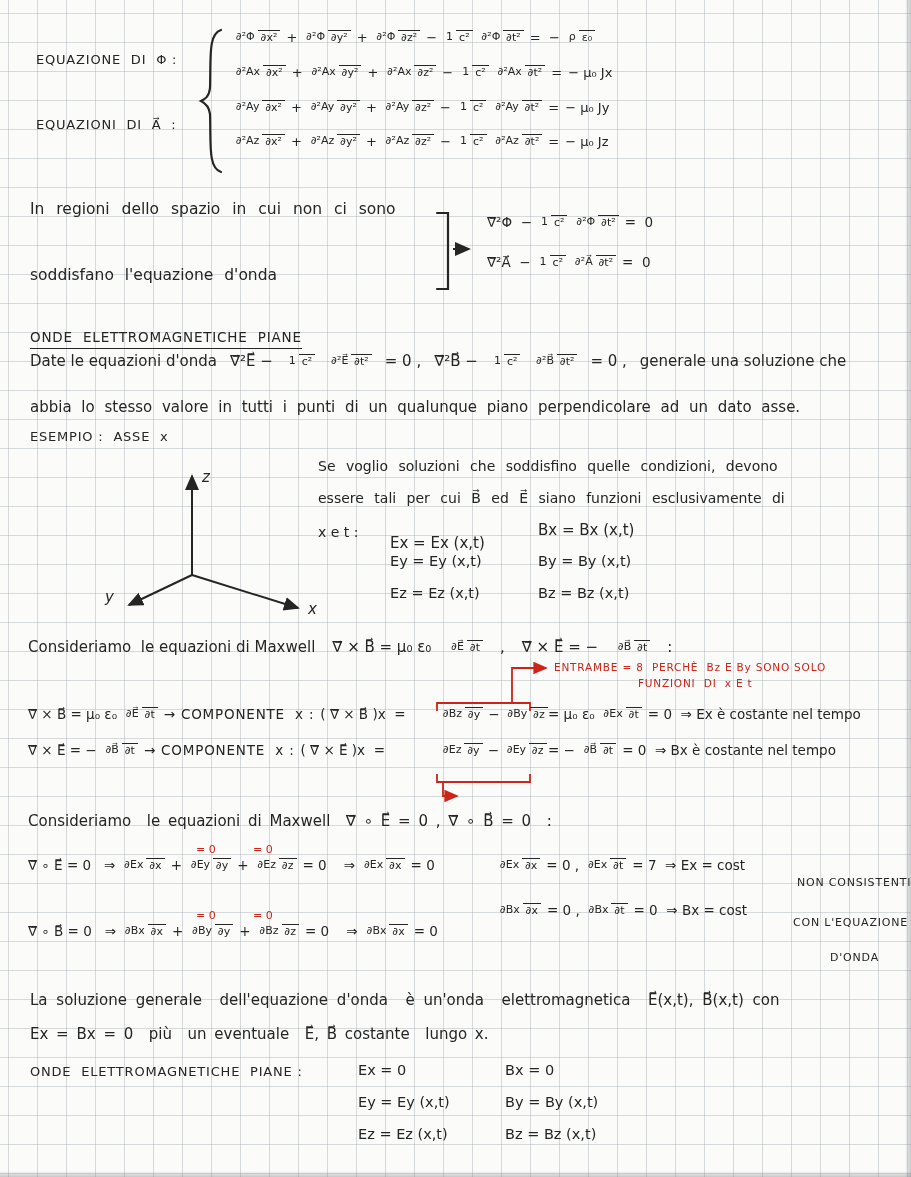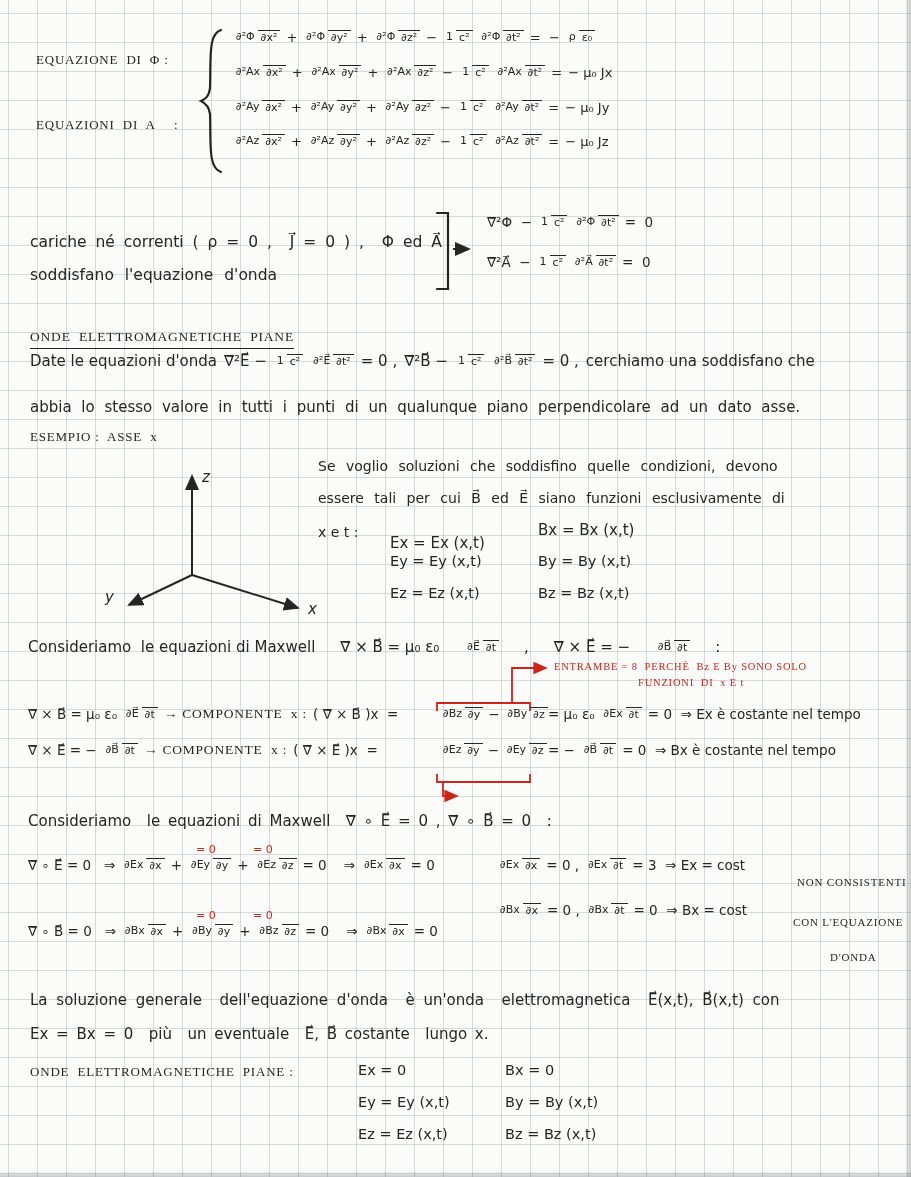--- a/index.html
+++ b/index.html
@@ -15,21 +15,21 @@
     background:linear-gradient(to right,rgba(0,0,0,0),rgba(110,115,120,.38));}
   .edge-b{position:absolute;bottom:0;left:0;width:100%;height:6px;
     background:linear-gradient(to bottom,rgba(0,0,0,0),rgba(110,115,120,.38));}
   .line{position:absolute;display:flex;align-items:center;gap:6px;white-space:pre;}
   .txt{position:absolute;white-space:pre;}
   .fr{display:inline-flex;align-items:center;
       line-height:1.15;font-size:11px;text-align:center;}
   .fn{padding:0 3px;}
   .fd{border-top:1.4px solid currentColor;padding:1px 3px 0;}
   .red{color:#cc2418;}
-  .caps{letter-spacing:.8px;font-family:Liberation Serif, serif;}
+  .caps{letter-spacing:.8px;}
   svg.overlay{position:absolute;inset:0;}
   svg text{font:italic 15px "DejaVu Sans",sans-serif;fill:#252525;}
 </style>
 </head>
 <body>
 
 <div class="page">
   <div class="grid"></div>
 
   <svg class="overlay" width="911" height="1177" viewBox="0 0 911 1177">
@@ -114,65 +114,65 @@
     <span class="fr"><span class="fn">∂²Az</span><span class="fd">∂y²</span></span>
     <span>+</span>
     <span class="fr"><span class="fn">∂²Az</span><span class="fd">∂z²</span></span>
     <span>−</span>
     <span class="fr"><span class="fn">1</span><span class="fd">c²</span></span>
     <span class="fr"><span class="fn">∂²Az</span><span class="fd">∂t²</span></span>
     <span>=</span>
     <span>− μ₀ Jz</span>
   </div>
 
-  <div class="txt" style="left:30px;top:233px;font-size:15.5px;word-spacing:4px">cariche né correnti ( ρ = 0 ,  J⃗ = 0 ) ,  Φ ed A⃗</div>
+  <div class="txt" style="left:30px;top:200px;font-size:15.5px;word-spacing:7px">In regioni dello spazio in cui non ci sono</div>
   <div class="txt" style="left:30px;top:266px;font-size:15.5px;word-spacing:6px">soddisfano l'equazione d'onda</div>
 
   <div class="line" style="left:487px;top:214px;font-size:13.5px">
     <span>∇⃗²Φ  −</span>
     <span class="fr"><span class="fn">1</span><span class="fd">c²</span></span>
     <span class="fr"><span class="fn">∂²Φ</span><span class="fd">∂t²</span></span>
     <span>=  0</span>
   </div>
   <div class="line" style="left:487px;top:254px;font-size:13.5px">
     <span>∇⃗²A⃗  −</span>
     <span class="fr"><span class="fn">1</span><span class="fd">c²</span></span>
     <span class="fr"><span class="fn">∂²A⃗</span><span class="fd">∂t²</span></span>
     <span>=  0</span>
   </div>
 
   <div class="txt caps" style="left:30px;top:329px;font-size:13.5px;border-bottom:1.6px solid #252525;padding-bottom:3px">ONDE  ELETTROMAGNETICHE  PIANE</div>
 
-  <div class="line" style="left:30px;top:352px;font-size:15px;gap:7px">
+  <div class="line" style="left:30px;top:352px;font-size:15px;gap:13px">
     <span>Date le equazioni d'onda</span>
     <span>∇⃗²E⃗ −</span>
     <span class="fr"><span class="fn">1</span><span class="fd">c²</span></span>
     <span class="fr"><span class="fn">∂²E⃗</span><span class="fd">∂t²</span></span>
     <span>= 0 ,</span>
     <span>∇⃗²B⃗ −</span>
     <span class="fr"><span class="fn">1</span><span class="fd">c²</span></span>
     <span class="fr"><span class="fn">∂²B⃗</span><span class="fd">∂t²</span></span>
     <span>= 0 ,</span>
-    <span>cerchiamo una soddisfano che</span>
+    <span>generale una soluzione che</span>
   </div>
   <div class="txt" style="left:30px;top:398px;font-size:15px;word-spacing:5px">abbia lo stesso valore in tutti i punti di un qualunque piano perpendicolare ad un dato asse.</div>
   <div class="txt caps" style="left:30px;top:429px;font-size:13px">ESEMPIO :  ASSE  x</div>
 
   <div class="txt" style="left:318px;top:458px;font-size:14px;word-spacing:6px">Se voglio soluzioni che soddisfino quelle condizioni, devono</div>
   <div class="txt" style="left:318px;top:490px;font-size:14px;word-spacing:6px">essere tali per cui B⃗ ed E⃗ siano funzioni esclusivamente di</div>
   <div class="txt" style="left:318px;top:524px;font-size:14px">x e t :</div>
 
   <div class="txt" style="left:390px;top:534px;font-size:15px">Ex = Ex (x,t)</div>
   <div class="txt" style="left:538px;top:521px;font-size:15px">Bx = Bx (x,t)</div>
   <div class="txt" style="left:390px;top:553px;font-size:14.5px">Ey = Ey (x,t)</div>
   <div class="txt" style="left:538px;top:553px;font-size:14.5px">By = By (x,t)</div>
   <div class="txt" style="left:390px;top:585px;font-size:14.5px">Ez = Ez (x,t)</div>
   <div class="txt" style="left:538px;top:585px;font-size:14.5px">Bz = Bz (x,t)</div>
 
-  <div class="line" style="left:28px;top:638px;font-size:15px;gap:25px">
+  <div class="line" style="left:28px;top:638px;font-size:15px;gap:17px">
     <span>Consideriamo  le equazioni di Maxwell</span>
     <span>∇⃗ × B⃗ = μ₀ ε₀</span>
     <span class="fr"><span class="fn">∂E⃗</span><span class="fd">∂t</span></span>
     <span>,</span>
     <span>∇⃗ × E⃗ = −</span>
     <span class="fr"><span class="fn">∂B⃗</span><span class="fd">∂t</span></span>
     <span>:</span>
   </div>
 
   <div class="txt red caps" style="left:554px;top:661px;font-size:10.5px">ENTRAMBE = 8  PERCHÈ  Bz E By SONO SOLO</div>
@@ -242,21 +242,21 @@
     <span class="fr"><span class="fn">∂Bz</span><span class="fd">∂z</span></span>
     <span>= 0    ⇒</span>
     <span class="fr"><span class="fn">∂Bx</span><span class="fd">∂x</span></span>
     <span>= 0</span>
   </div>
 
   <div class="line" style="left:497px;top:857px;font-size:13.5px">
     <span class="fr"><span class="fn">∂Ex</span><span class="fd">∂x</span></span>
     <span>= 0 ,</span>
     <span class="fr"><span class="fn">∂Ex</span><span class="fd">∂t</span></span>
-    <span>= 3  ⇒ Ex = cost</span>
+    <span>= 7  ⇒ Ex = cost</span>
   </div>
   <div class="line" style="left:497px;top:902px;font-size:13.5px">
     <span class="fr"><span class="fn">∂Bx</span><span class="fd">∂x</span></span>
     <span>= 0 ,</span>
     <span class="fr"><span class="fn">∂Bx</span><span class="fd">∂t</span></span>
     <span>= 0  ⇒ Bx = cost</span>
   </div>
 
   <div class="txt caps" style="left:797px;top:876px;font-size:11px">NON CONSISTENTI</div>
   <div class="txt caps" style="left:793px;top:916px;font-size:11px">CON L'EQUAZIONE</div>

